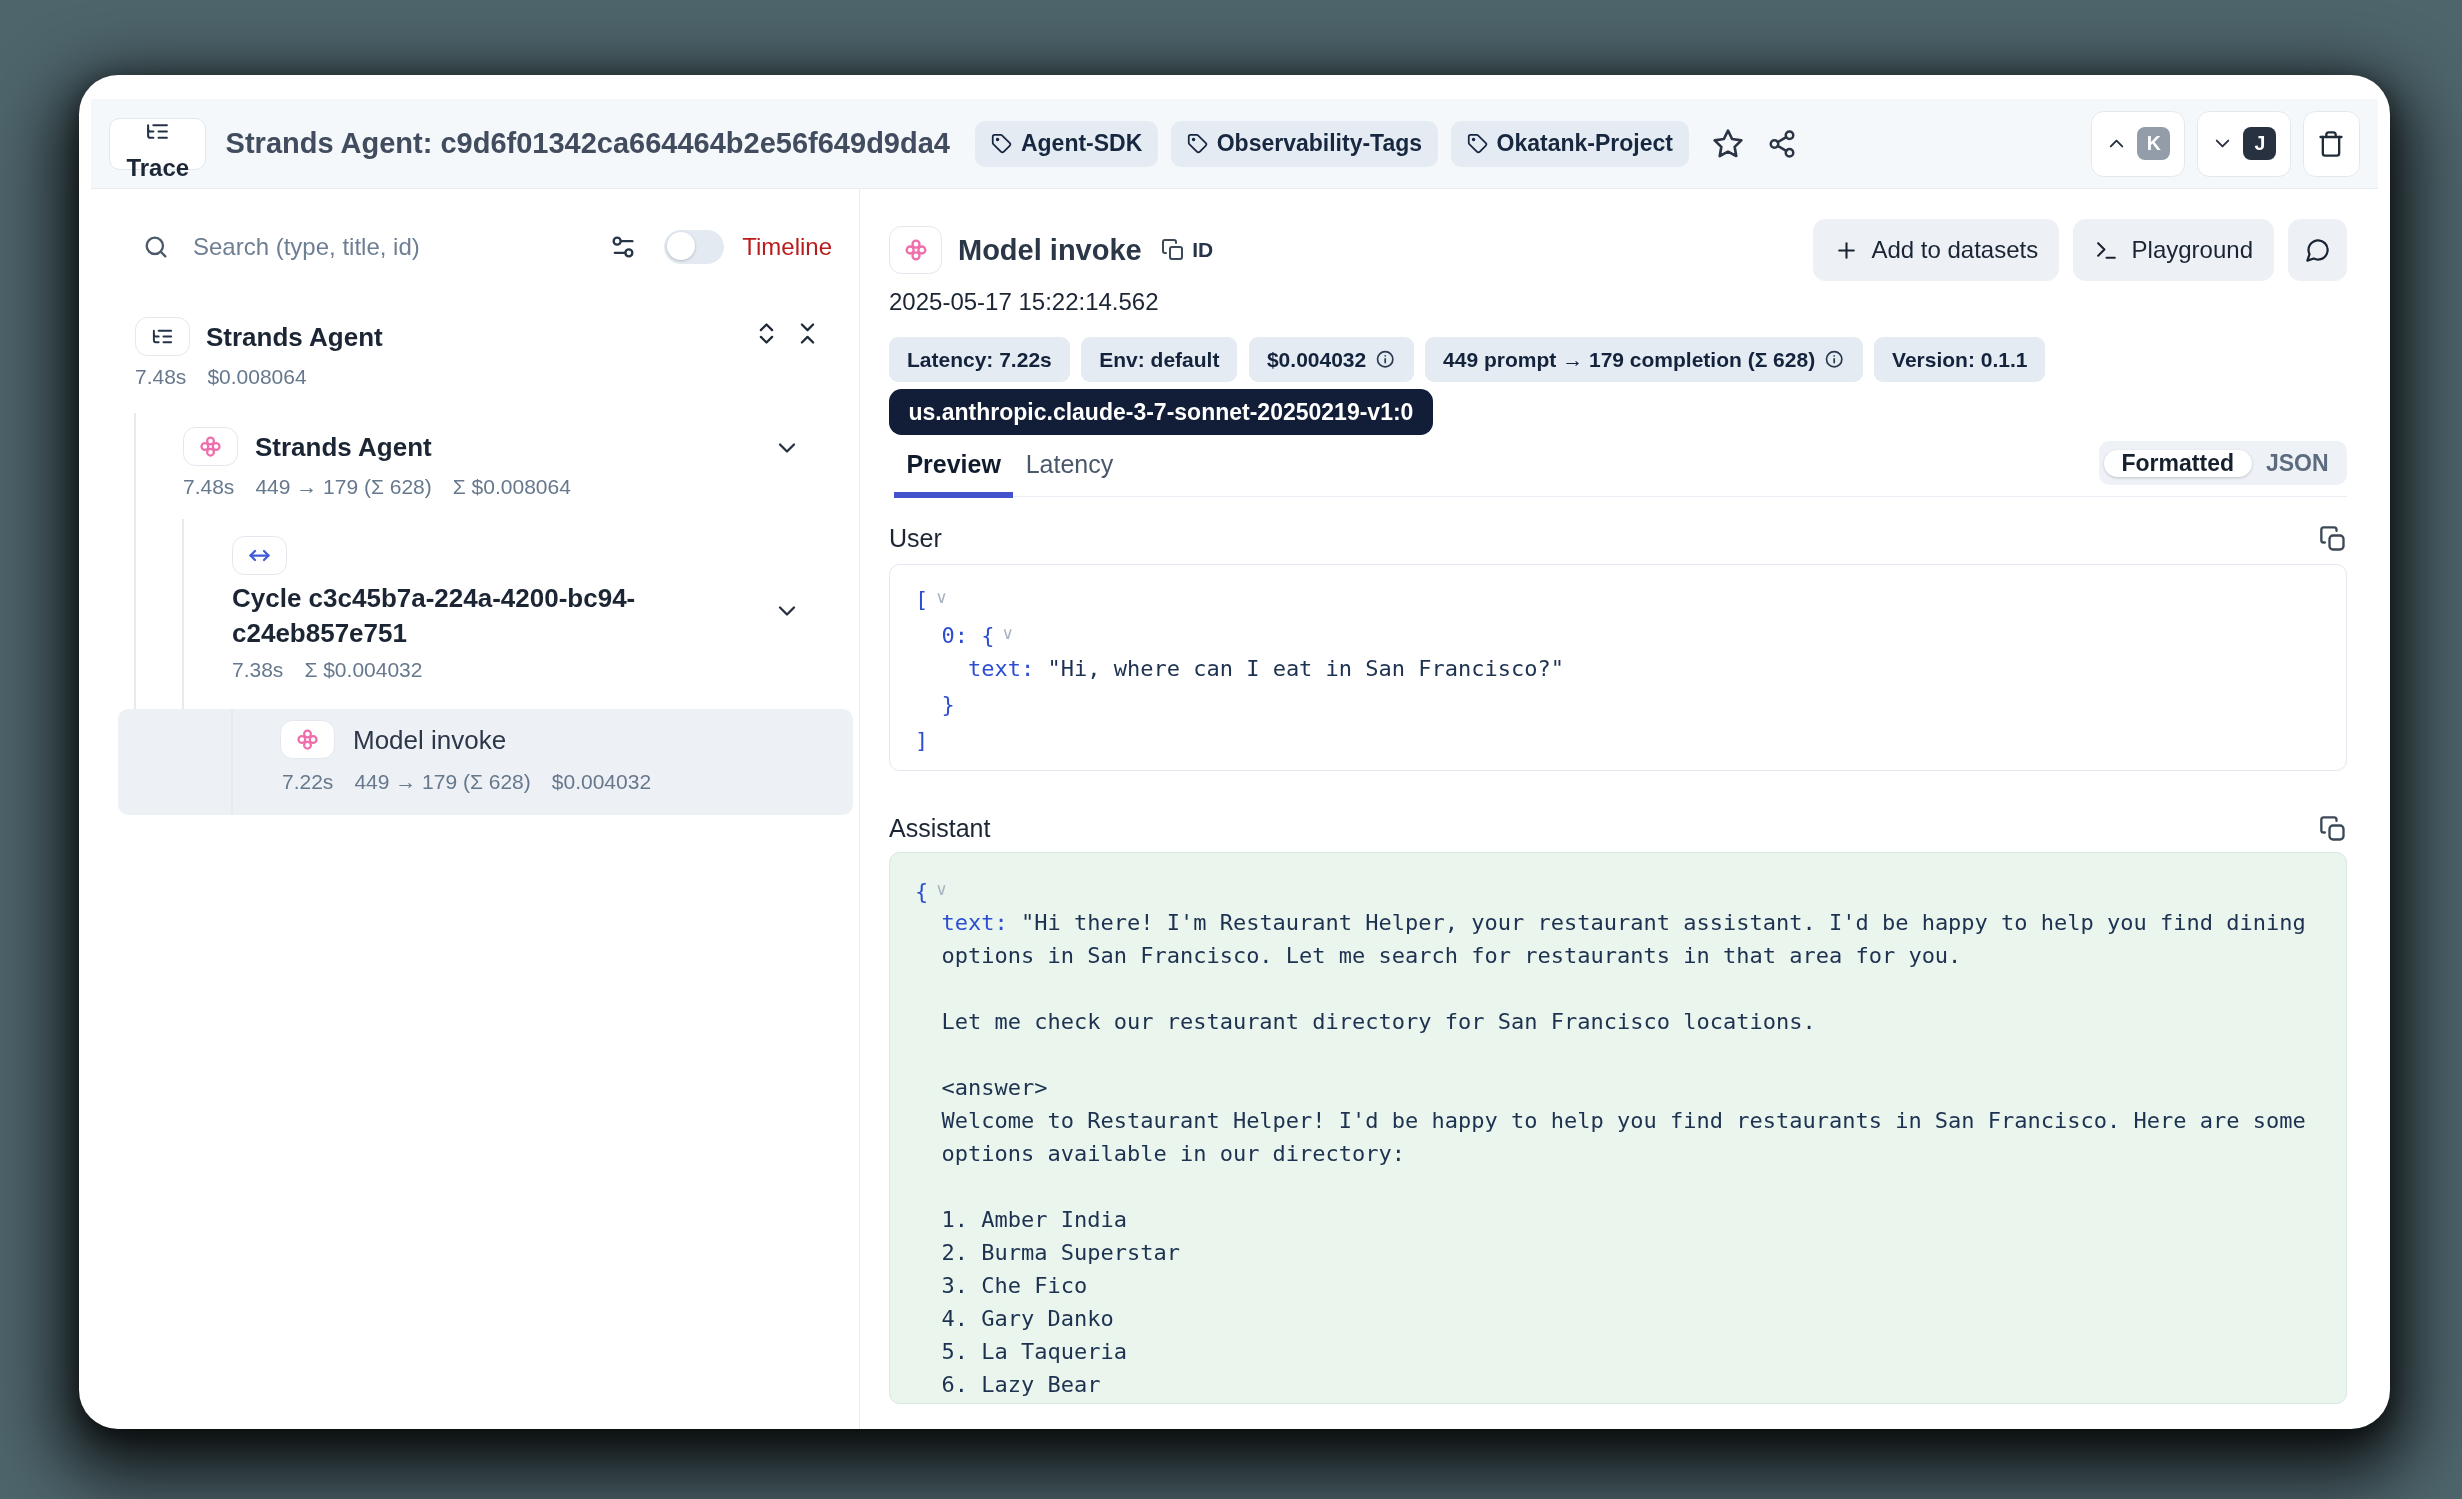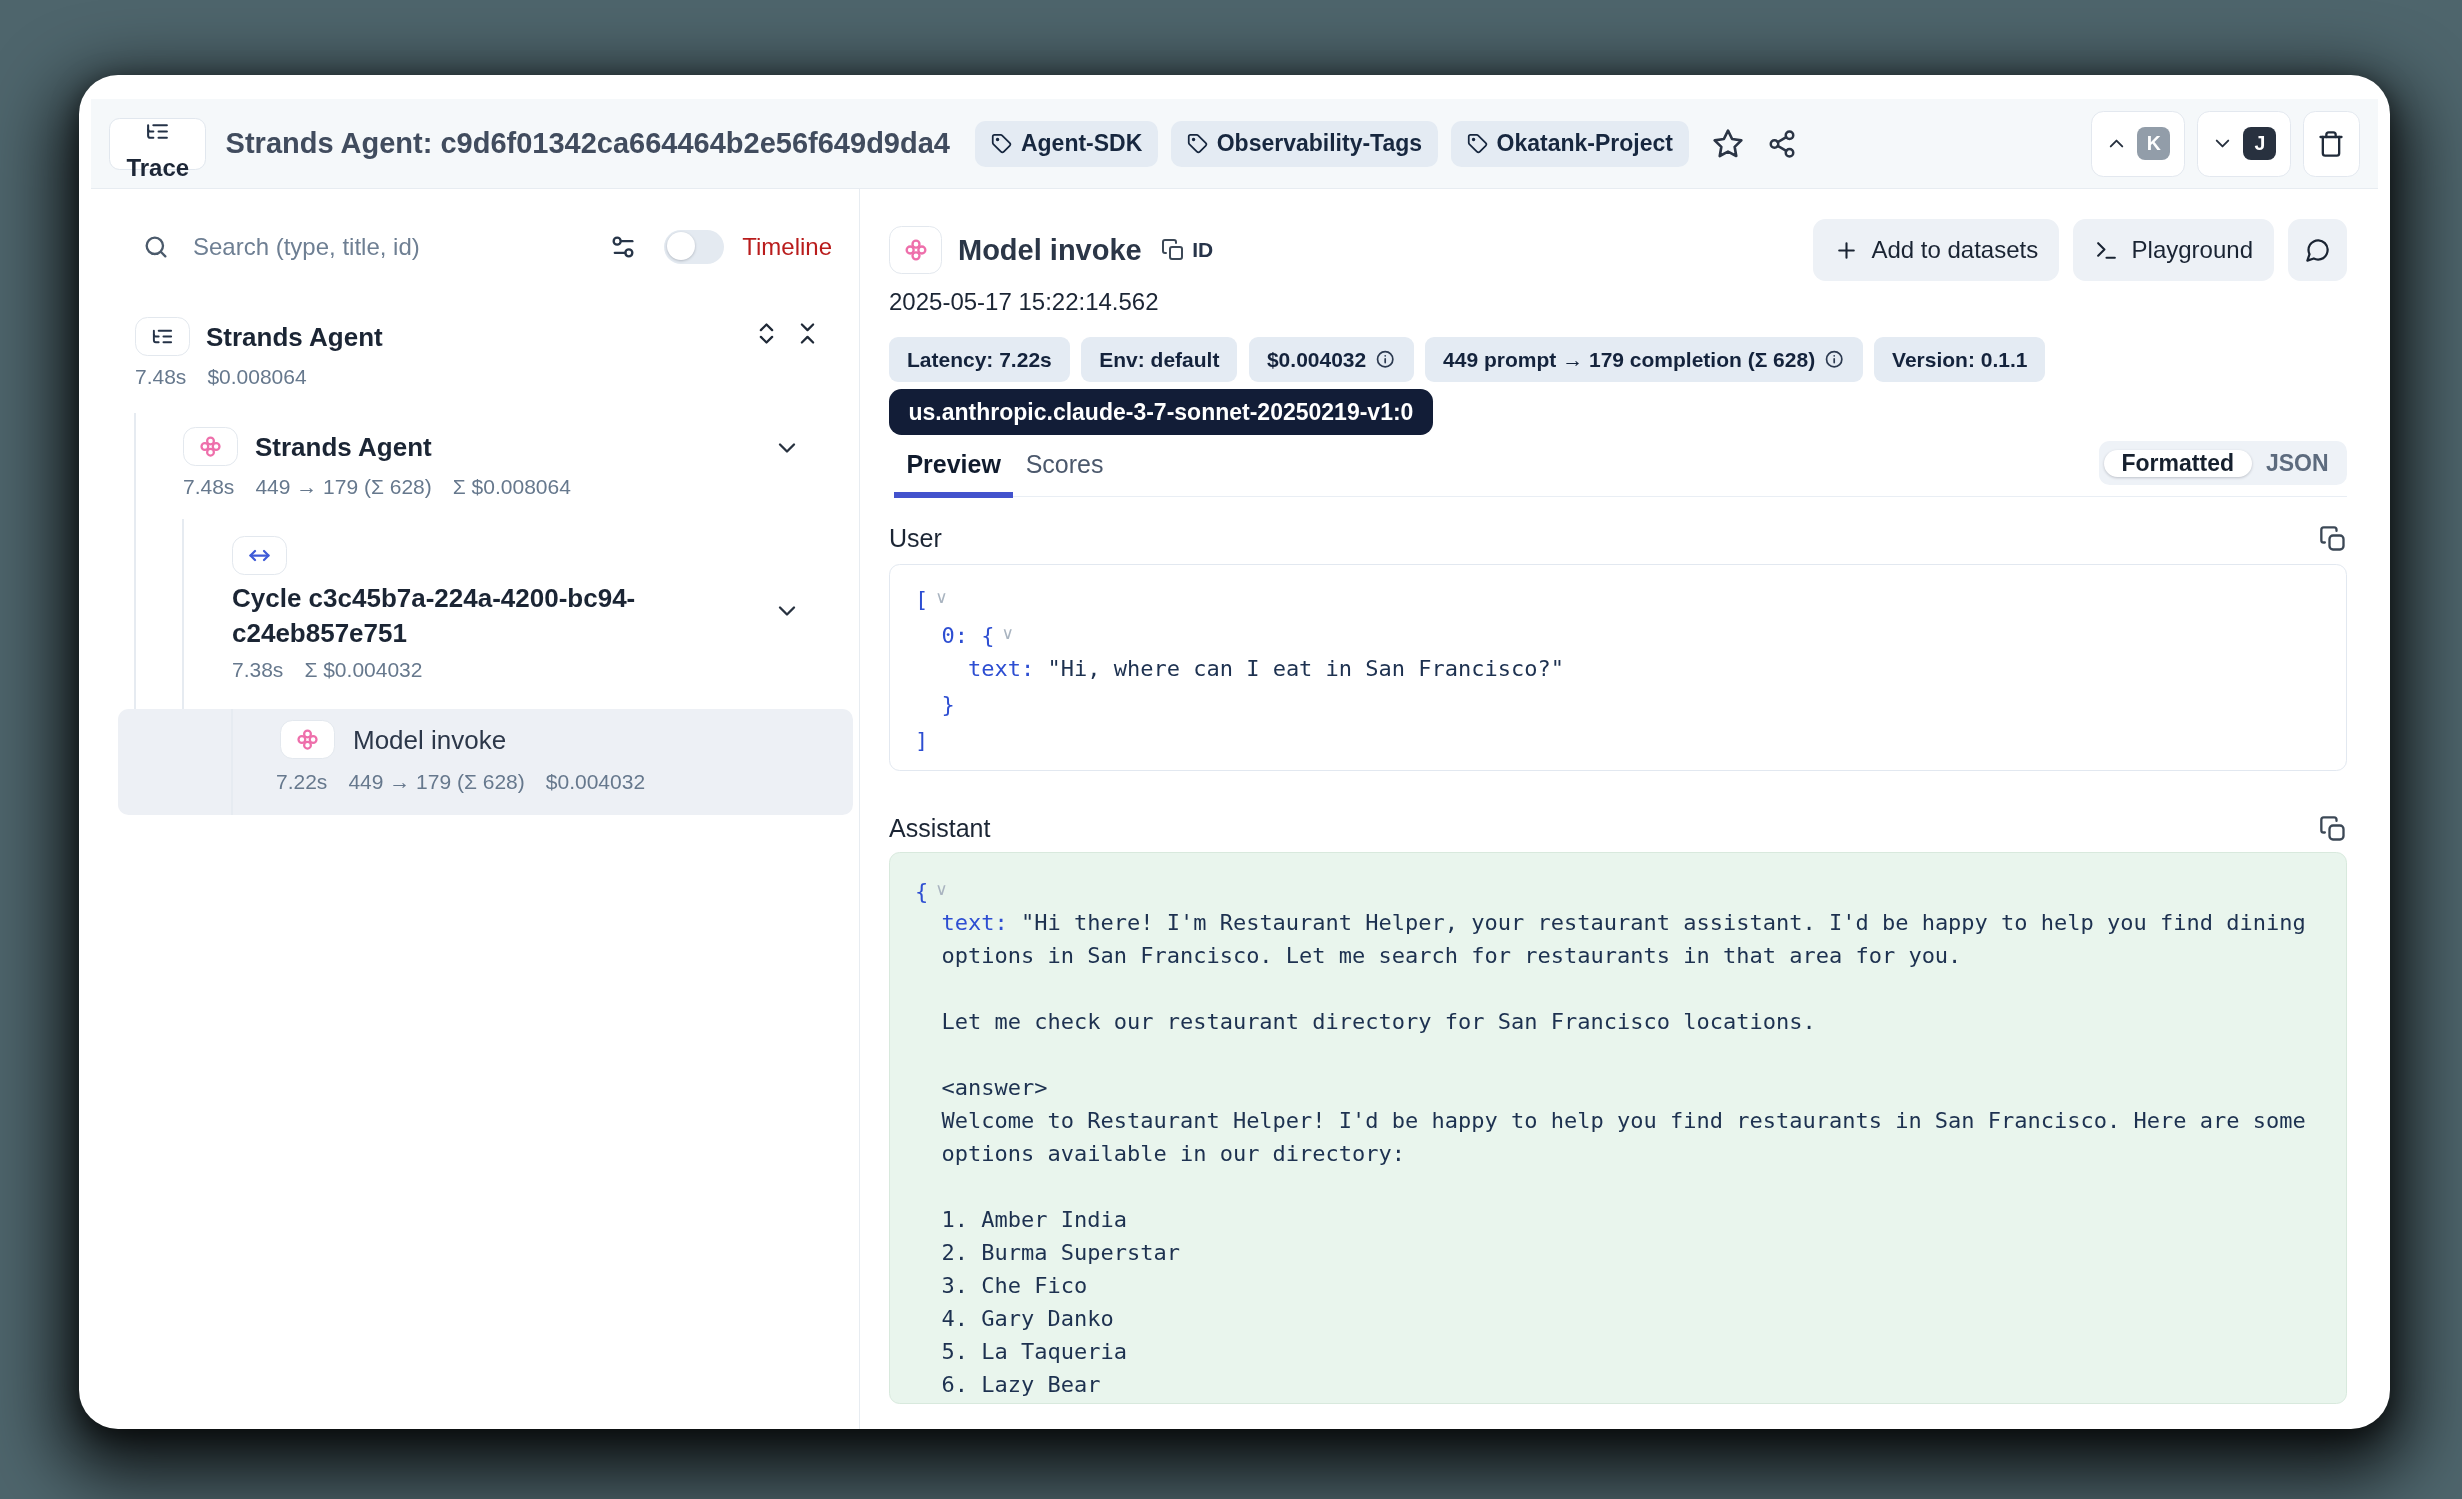--- a/index.html
+++ b/index.html
@@ -312,21 +312,21 @@
           <span class="pink">
               <svg width="27" height="27" viewBox="0 0 24 24" fill="none" stroke="#ee6fab" stroke-width="2">
                 <circle cx="12" cy="7" r="3"></circle>
                 <circle cx="17" cy="12" r="3"></circle>
                 <circle cx="12" cy="17" r="3"></circle>
                 <circle cx="7" cy="12" r="3"></circle>
               </svg>
             </span>
         </div>
         <div class="t-title" style="left:274px;top:536px;font-weight:500;color:#2c3749;">Model invoke</div>
-        <div class="t-stats" style="left:197px;top:581px;">
+        <div class="t-stats" style="left:203px;top:581px;">
           <span>7.22s</span>
           <span>449 → 179 (Σ 628)</span>
           <span>$0.004032</span>
         </div>
       </div>
     </aside>
 
     <main class="main">
 
       <div class="m-header">
@@ -410,21 +410,21 @@
         <div class="chip">
             <span>Version: 0.1.1</span>
           </div>
       </div>
 
       <div class="model-chip">us.anthropic.claude-3-7-sonnet-20250219-v1:0</div>
 
       <div class="tabs-row">
         <div class="tabs">
           <div class="tab active">Preview</div>
-          <div class="tab inactive">Scores</div>
+          <div class="tab inactive">Latency</div>
         </div>
         <div class="segmented">
           <div class="seg-item on">Formatted</div>
           <div class="seg-item off">JSON</div>
         </div>
       </div>
 
       <div class="sechead" style="top:332px;">
         <span class="sec-label">User</span>
         <span class="copybtn">

